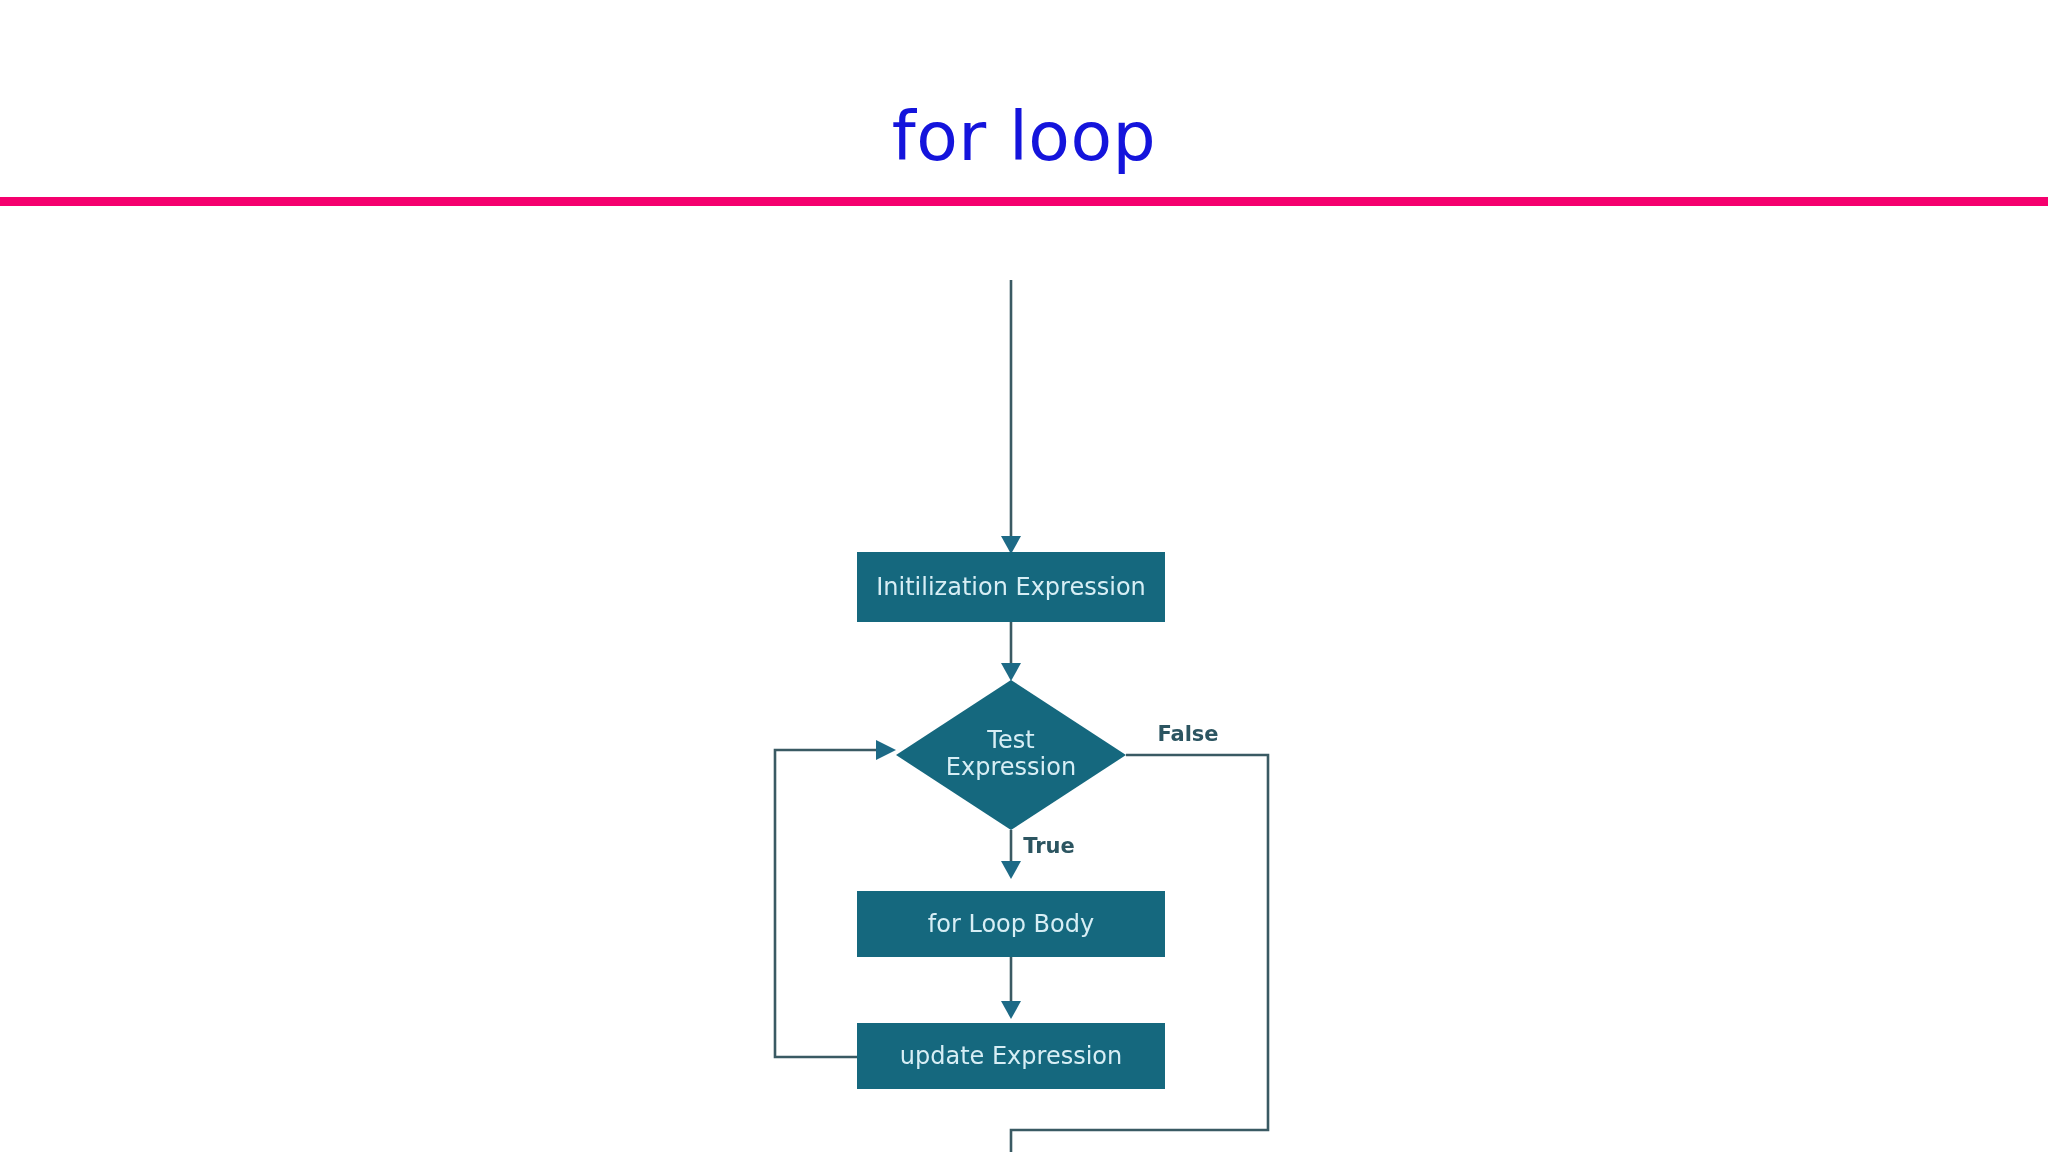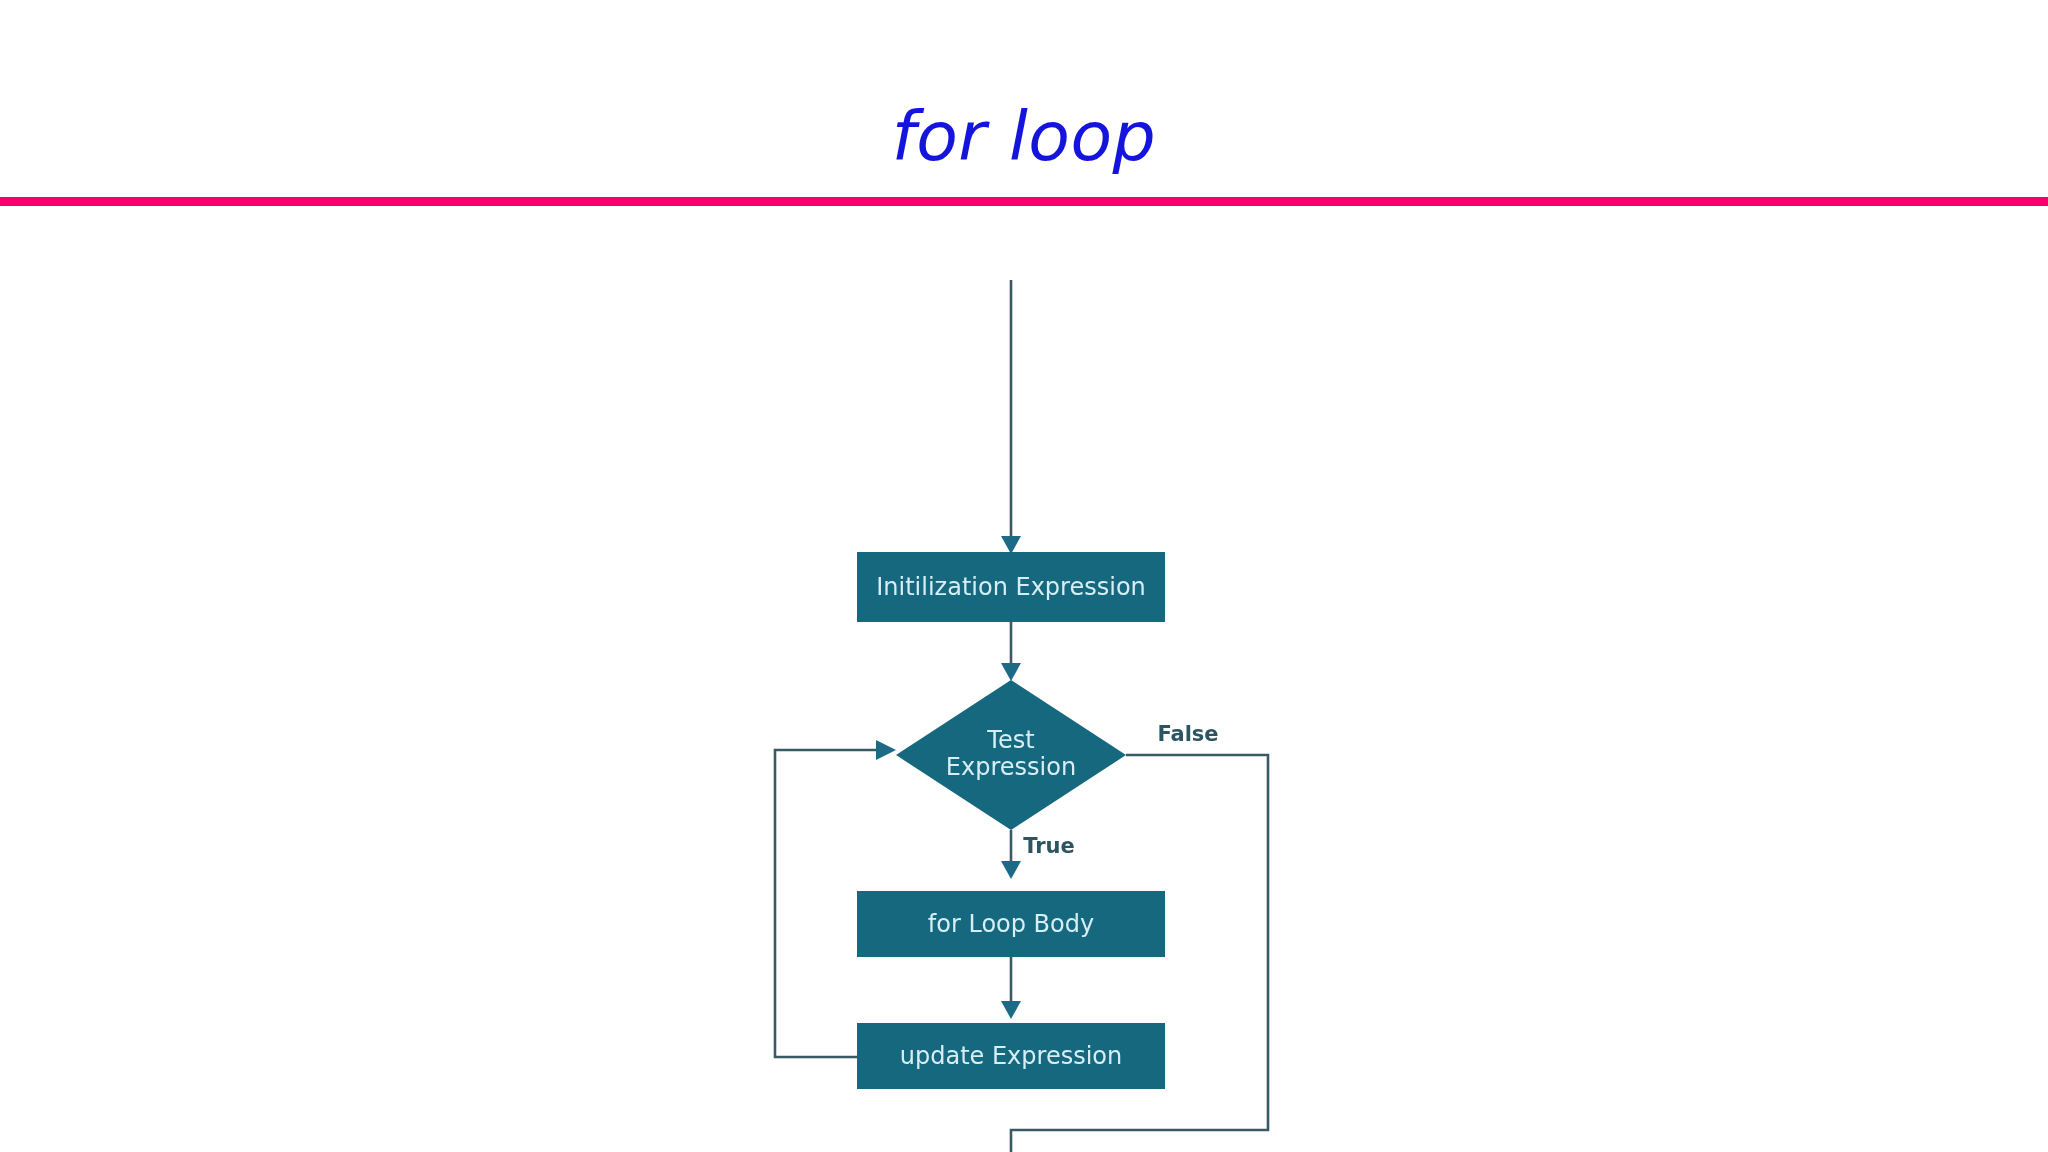--- a/index.html
+++ b/index.html
@@ -28,21 +28,20 @@
     top: 97px;
     left: 0;
     width: 2048px;
     text-align: center;
     font-size: 68px;
     line-height: 80px;
     font-weight: 400;
     color: #1414dc;
     letter-spacing: 0.5px;
     white-space: nowrap;
-    font-style: italic;
   }
   #title-divider {
     position: absolute;
     top: 197px;
     left: 0;
     width: 2048px;
     height: 9px;
     background: #f5006e;
   }
 

